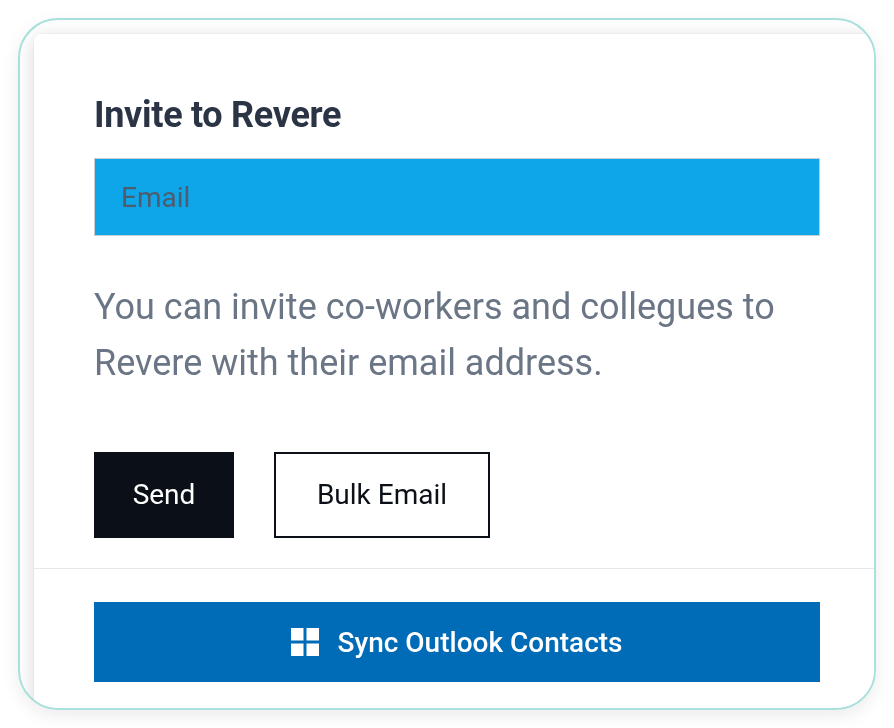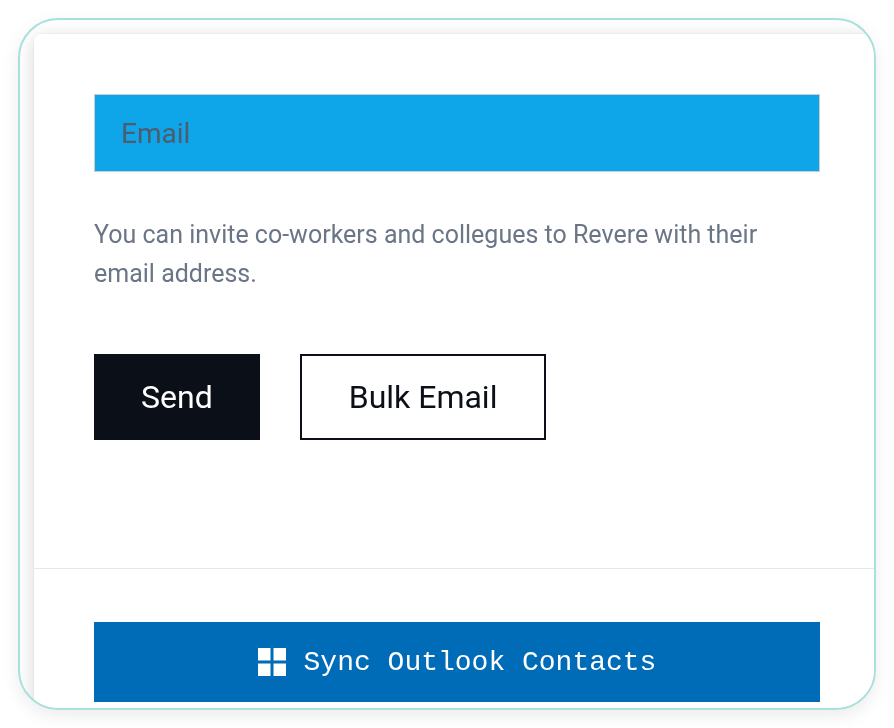--- a/index.html
+++ b/index.html
@@ -55,37 +55,37 @@
     color: #2a3445;
     outline: none;
     font-family: inherit;
   }
   .email-input::placeholder {
     color: #4f5c6e;
     opacity: 1;
   }
   .help-text {
     margin-top: 44px;
-    font-size: 25px;
+    font-size: 36px;
     line-height: 1.55;
     color: #6a7585;
     max-width: 700px;
   }
   .button-row {
     display: flex;
     gap: 40px;
     margin-top: 60px;
   }
   .btn {
     height: 86px;
     display: inline-flex;
     align-items: center;
     justify-content: center;
-    font-size: 32px;
-    padding: 0 47px;
+    font-size: 28px;
+    padding: 0 36px;
     cursor: pointer;
     font-family: inherit;
     border: none;
   }
   .btn-primary {
     background: #0b0f17;
     color: #ffffff;
     min-width: 140px;
   }
   .btn-secondary {
@@ -99,22 +99,21 @@
     left: 0;
     right: 0;
     top: 534px;
     height: 1px;
     background: #e4e7eb;
   }
   .sync-wrap {
     position: absolute;
     left: 60px;
     right: 60px;
-    top: 588px;
-    font-family: Liberation Mono, monospace;
+    top: 568px;
   }
   .btn-sync {
     width: 100%;
     height: 80px;
     background: #006bb7;
     color: #ffffff;
     border: none;
     font-size: 28px;
     font-weight: 500;
     display: flex;
@@ -133,20 +132,21 @@
   .ms-icon svg {
     display: block;
   }
 </style>
 </head>
 <body>
 
 <div class="frame">
   <div class="card">
     <div class="card-inner">
+      <h1 class="title">Invite to Revere</h1>
 
       <input type="text" class="email-input" placeholder="Email" style="">
 
       <p class="help-text">You can invite co-workers and collegues to Revere with their email address.</p>
 
       <div class="button-row">
         <button class="btn btn-primary">Send</button>
         <button class="btn btn-secondary">Bulk Email</button>
       </div>
     </div>

